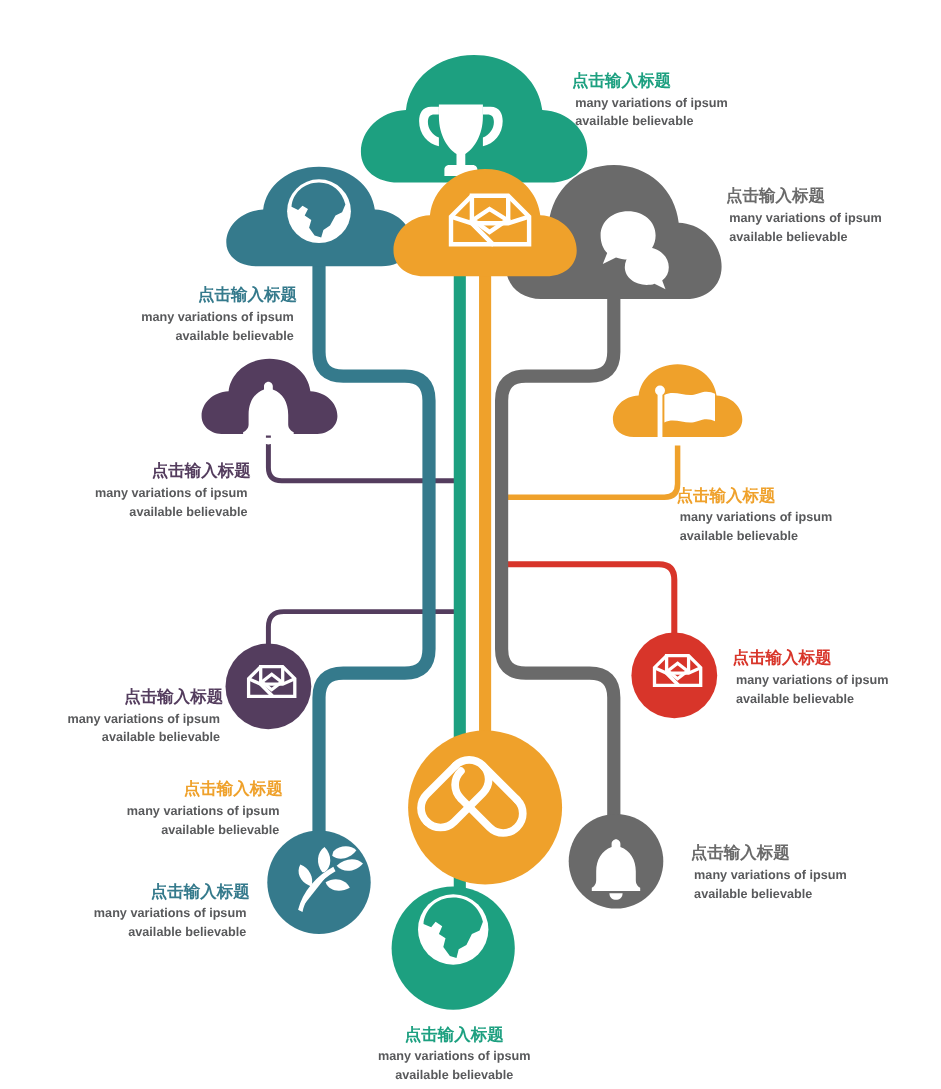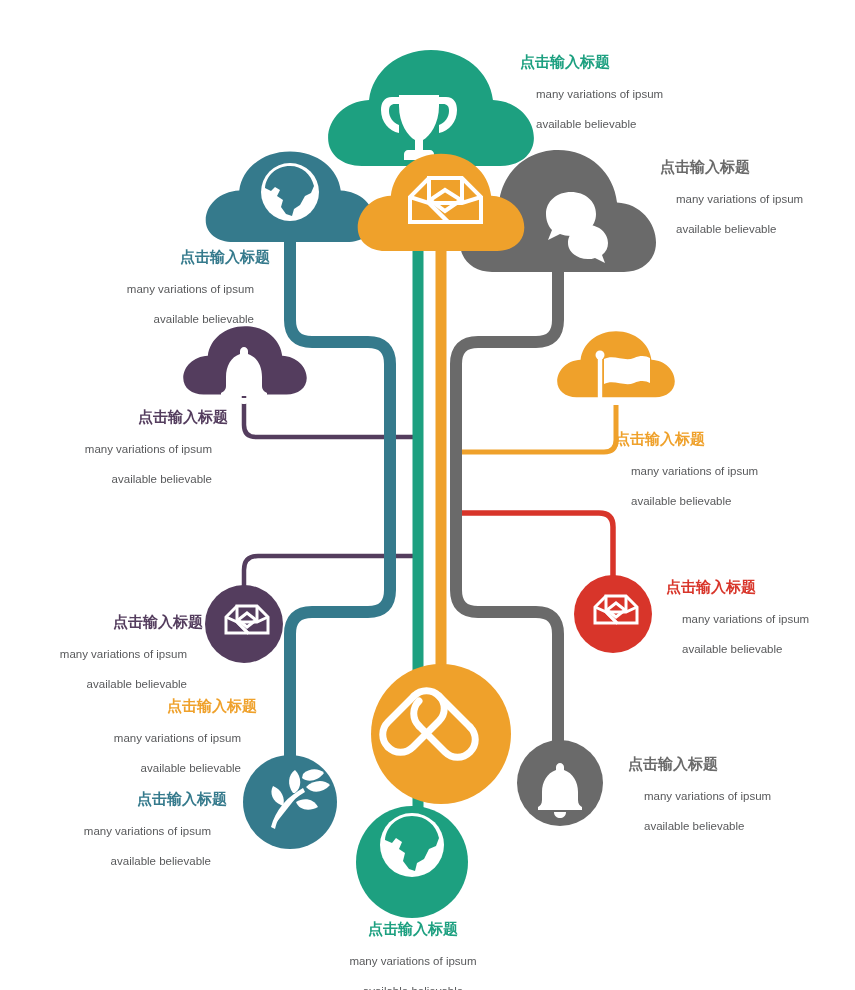--- a/index.html
+++ b/index.html
@@ -26,28 +26,29 @@
     height: 990px;
   }
   .cap {
     position: absolute;
     width: 210px;
   }
   .cap .t {
     font-size: 15px;
     line-height: 19px;
     font-weight: bold;
-    margin: 4px 0 4px 0;
+    margin: 16px 0 4px 0;
     white-space: nowrap;
   }
   .cap .d {
     font-size: 11.5px;
     line-height: 14px;
     color: #58595b;
-    margin: 16px;
+    margin: 3px;
+    font-weight: bold;
   }
   .cap.right-al { text-align: right; }
   .cap.left-al  { text-align: left; }
   .cap.center-al { text-align: center; }
   .cap.center-al .d { color: #58595b; }
 </style>
 </head>
 <body>
 
 <div id="stage">

